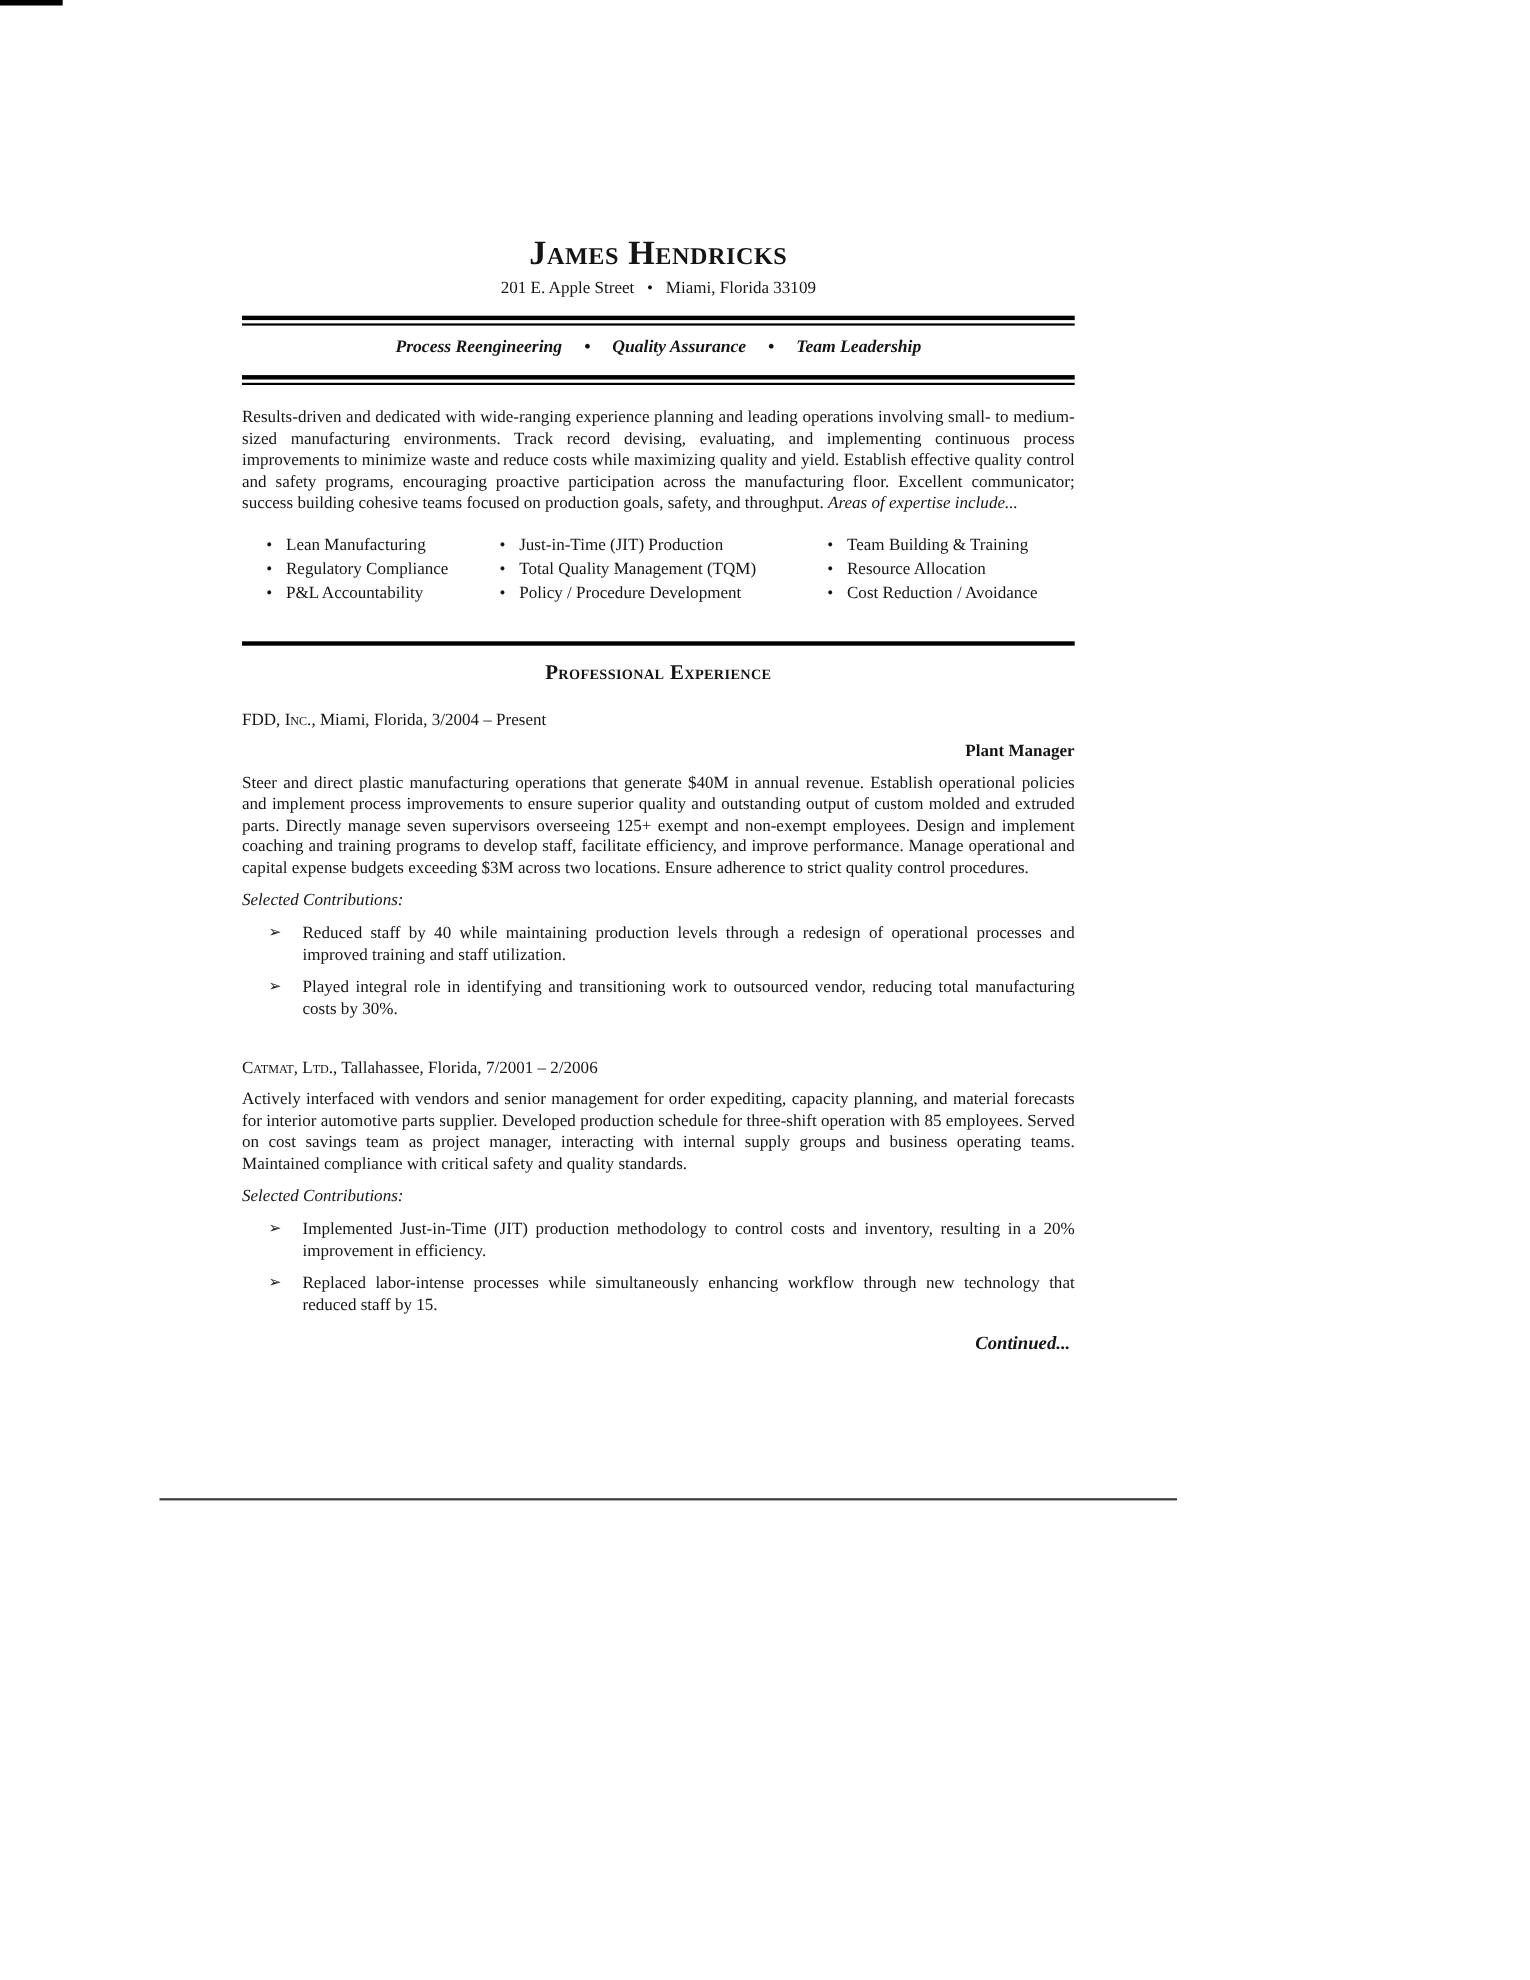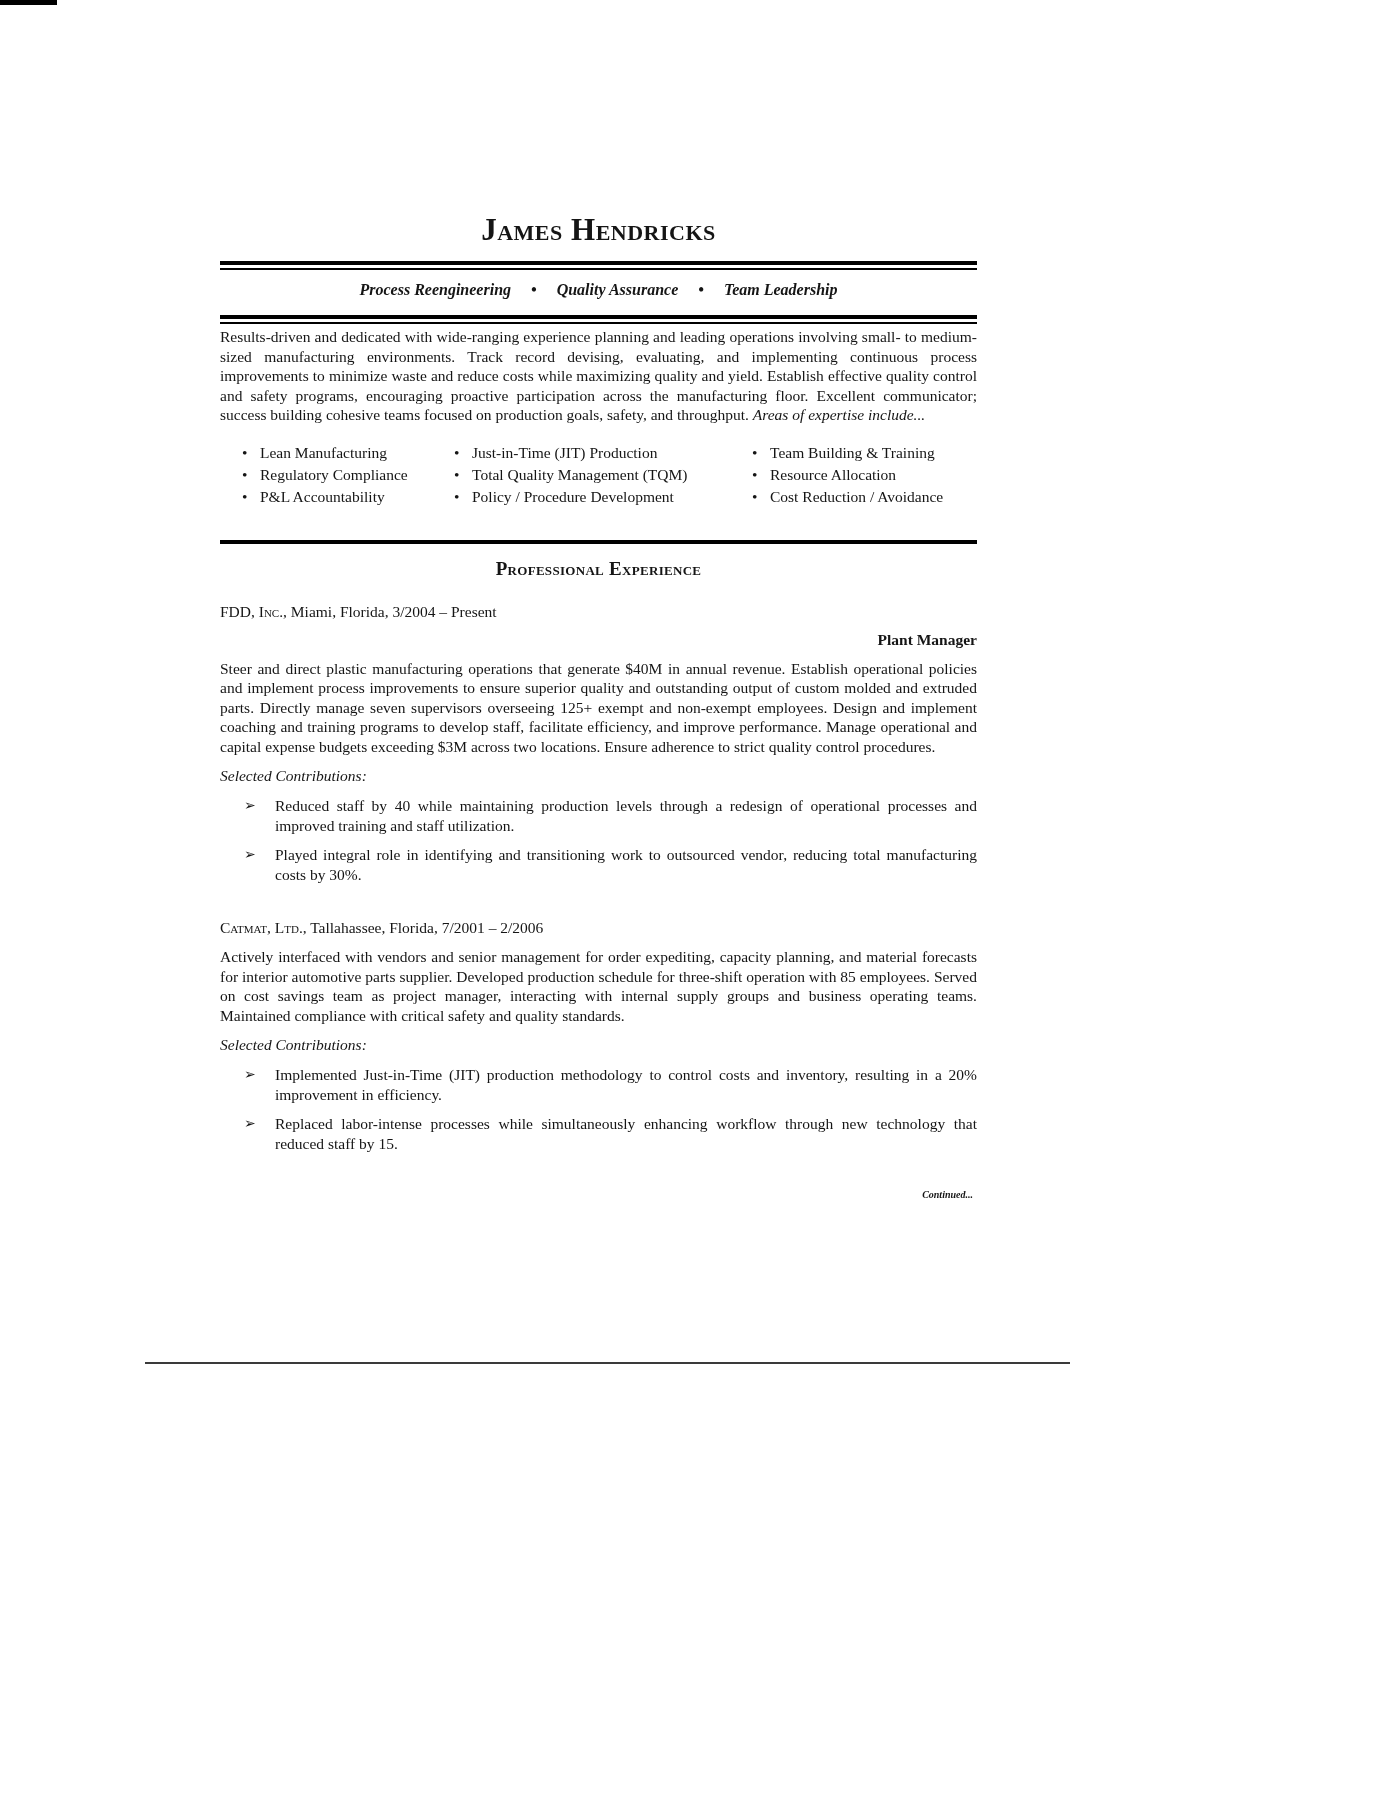--- a/index.html
+++ b/index.html
@@ -58,21 +58,21 @@
     font-style: italic;
     font-size: 16px;
     line-height: 22px;
     margin-top: 9px;
     white-space: pre-wrap;
   }
   .para {
     font-size: 15.5px;
     line-height: 19.5px;
     text-align: justify;
-    margin-top: 3px;
+    margin-top: 20px;
   }
   .expertise {
     display: flex;
     padding-left: 22px;
     margin-top: 17px;
   }
   .exp-col-1 { width: 212px; }
   .exp-col-2 { width: 298px; }
   .exp-col-3 { width: 225px; }
   .exp-item {
@@ -112,41 +112,42 @@
     font-size: 15.5px;
     line-height: 19.5px;
   }
   .contrib-arrow { width: 31px; flex: none; font-size: 14px; }
   .contrib-text { flex: 1; text-align: justify; }
   .job + .job { margin-top: 34px; }
   .continued {
     text-align: right;
     font-weight: bold;
     font-style: italic;
-    font-size: 10px;
-    margin-top: 36px;
+    font-size: 17px;
+    margin-top: 15px;
     padding-right: 4px;
   }
   .footer-rule {
     position: absolute;
     left: 145px;
     top: 1362px;
     width: 925px;
     border-top: 2px solid #3a3a3a;
   }
 </style>
 </head>
 <body>
 
 <div class="scan-artifact"></div>
 
 <div class="content">
 
   <header>
     <h1 class="name">James Hendricks</h1>
+    <div class="center-line">201 E. Apple Street   •   Miami, Florida 33109</div>
   </header>
 
   <div class="rule-double"></div>
 
   <div class="subtitle">Process Reengineering     •     Quality Assurance     •     Team Leadership</div>
 
   <div class="rule-double"></div>
 
   <p class="para"><span>Results-driven and dedicated with wide-ranging experience planning and leading operations involving small- to medium-sized manufacturing environments. Track record devising, evaluating, and implementing continuous process improvements to minimize waste and reduce costs while maximizing quality and yield. Establish effective quality control and safety programs, encouraging proactive participation across the manufacturing floor. Excellent communicator; success building cohesive teams focused on production goals, safety, and throughput.</span> <em>Areas of expertise include...</em></p>
 

